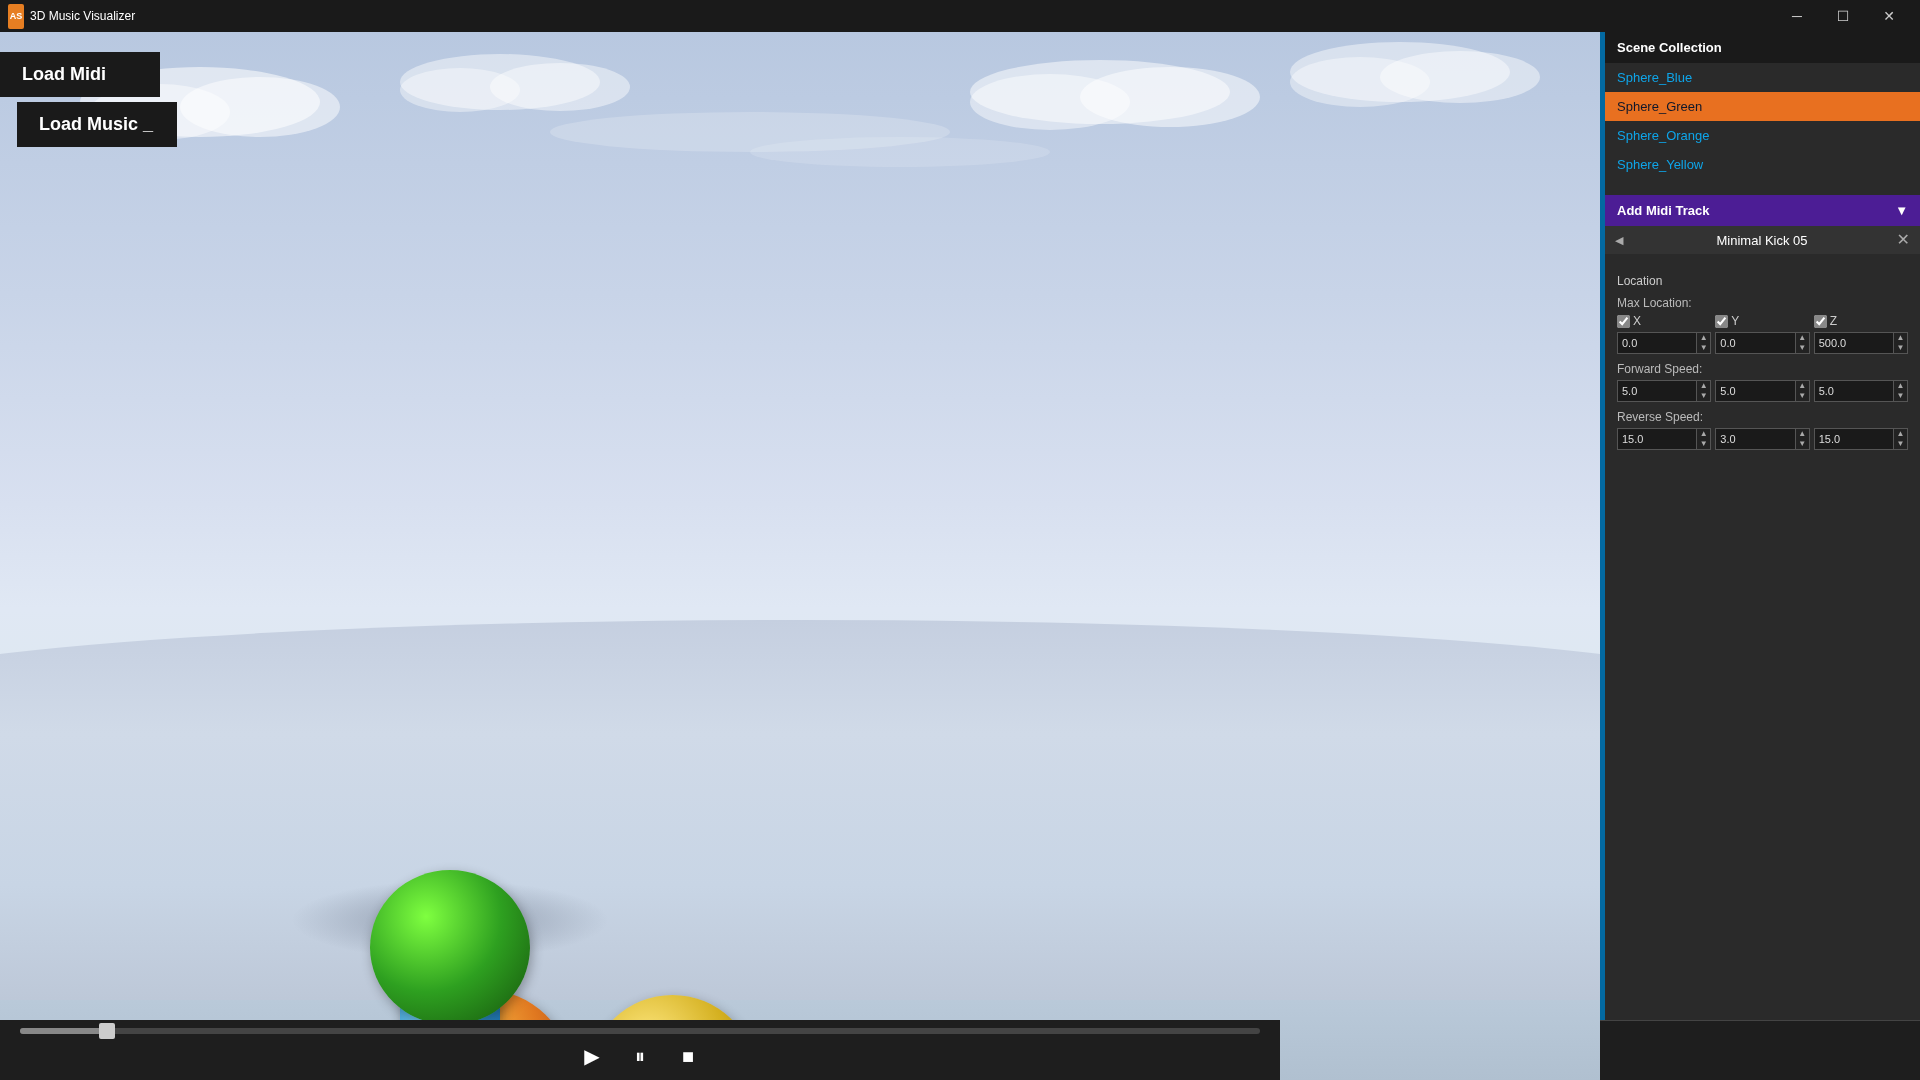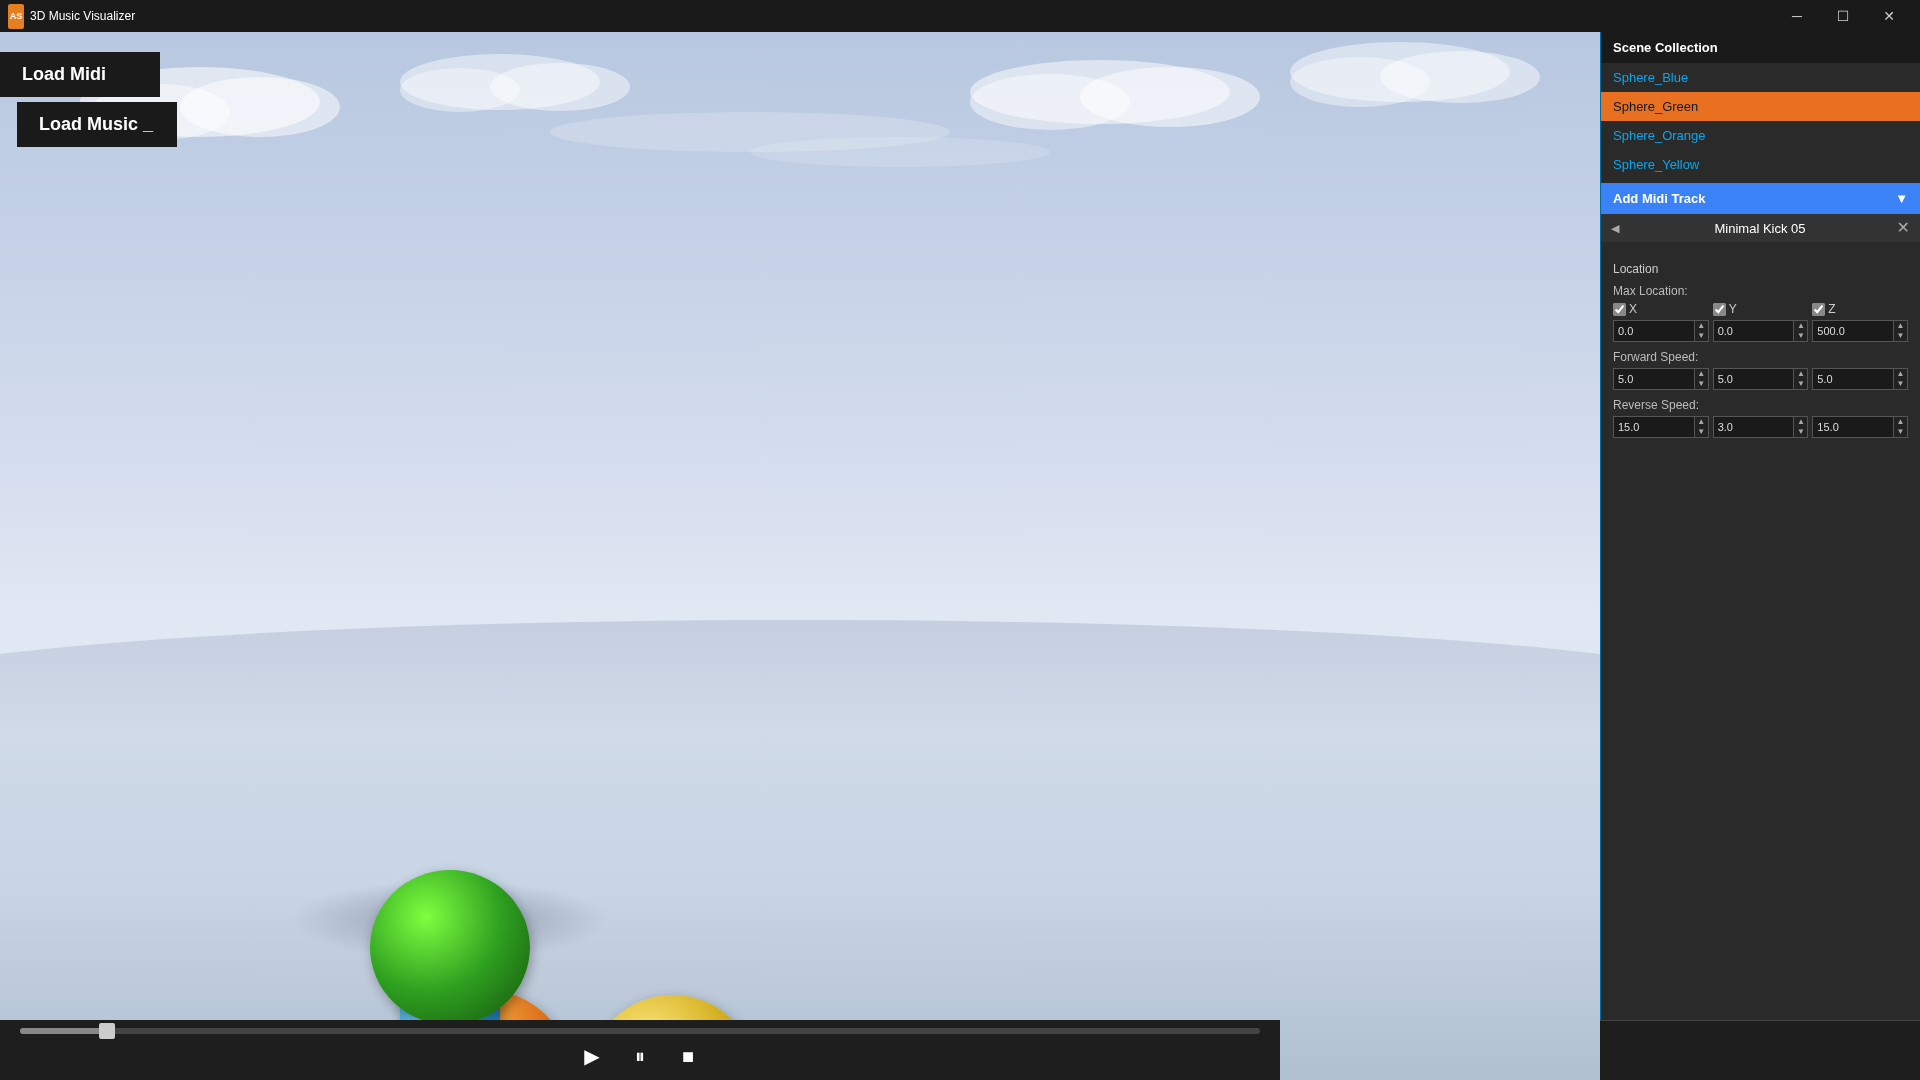--- a/index.html
+++ b/index.html
@@ -263,21 +263,21 @@
       width: 32px;
       height: 32px;
     }
 
     
     #right-panel {
       width: 320px;
       background: #2a2a2a;
       display: flex;
       flex-direction: column;
-      border-left: 1px solid #0369a1;
+      border-left: 5px solid #0369a1;
     }
 
     #scene-collection-header {
       background: #1a1a1a;
       color: #fff;
       padding: 8px 12px;
       font-size: 13px;
       font-weight: 600;
     }
 
@@ -289,26 +289,26 @@
     }
     .scene-item.active {
       background: #e87020;
       color: #0f172a;
     }
 
     #add-midi-track {
       display: flex;
       align-items: center;
       justify-content: space-between;
-      background: #3b82f6;
+      background: #4c1d95;
       color: #fff;
       padding: 8px 12px;
       font-size: 13px;
       font-weight: 600;
-      margin-top: 4px;
+      margin-top: 16px;
       cursor: pointer;
     }
 
     #midi-track-panel {
       background: #2a2a2a;
       flex: 1;
       overflow-y: auto;
     }
 
     #track-header {

